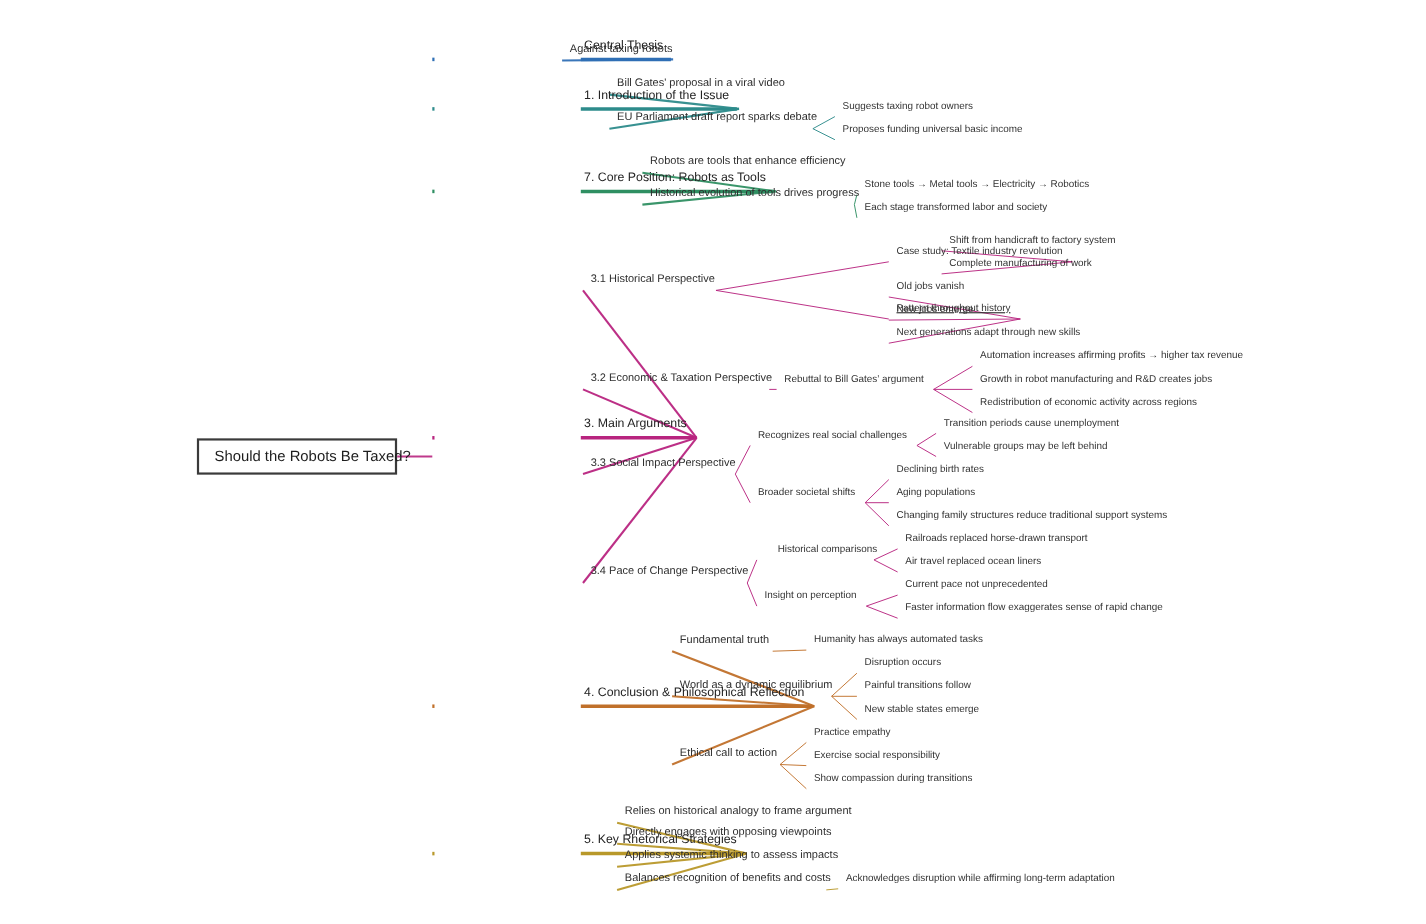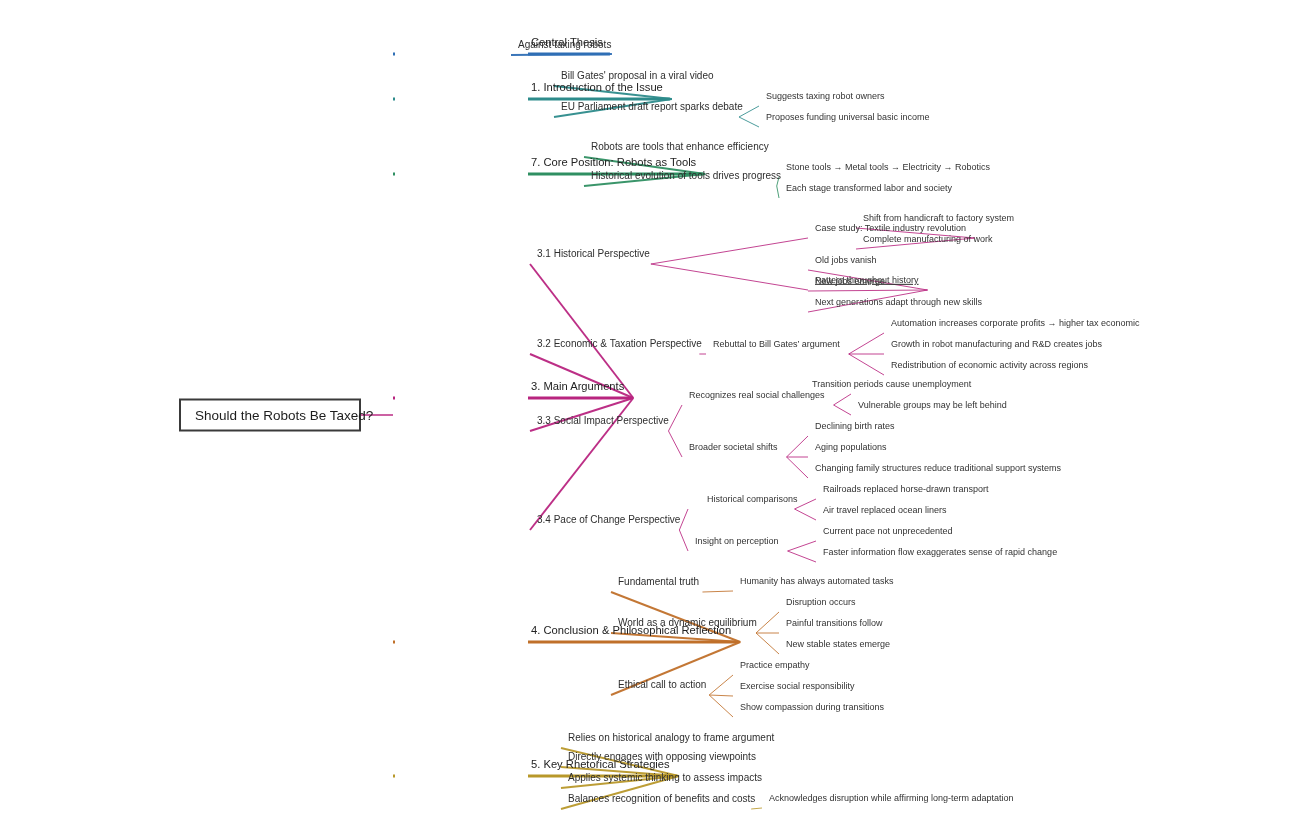--- a/index.html
+++ b/index.html
@@ -436,35 +436,35 @@
       <div class="node lvl4" style="left: 812px; top: 303px;">
         <span class="txt">Next generations adapt through new skills</span>
       </div>
       <div class="node lvl2" style="left: 534px; top: 345px;">
         <span class="txt">3.2 Economic &amp; Taxation Perspective</span>
       </div>
       <div class="node lvl3" style="left: 710px; top: 345px;">
         <span class="txt">Rebuttal to Bill Gates’  argument</span>
       </div>
       <div class="node lvl4" style="left: 888px; top: 324px;">
-        <span class="txt">Automation increases corporate profits → higher tax economic</span>
+        <span class="txt">Automation increases affirming profits → higher tax revenue</span>
       </div>
       <div class="node lvl4" style="left: 888px; top: 345px;">
         <span class="txt">Growth in robot manufacturing and R&amp;D creates jobs</span>
       </div>
       <div class="node lvl4" style="left: 888px; top: 366px;">
         <span class="txt">Redistribution of economic activity across regions</span>
       </div>
       <div class="node lvl2" style="left: 534px; top: 422px;">
         <span class="txt">3.3 Social Impact Perspective</span>
       </div>
       <div class="node lvl3" style="left: 686px; top: 396px;">
         <span class="txt">Recognizes real social challenges</span>
       </div>
-      <div class="node lvl4" style="left: 809px; top: 385px; text-align: center;">
+      <div class="node lvl4" style="left: 855px; top: 385px; text-align: center;">
         <span class="txt">Transition periods cause unemployment</span>
       </div>
       <div class="node lvl4" style="left: 855px; top: 406px;">
         <span class="txt">Vulnerable groups may be left behind</span>
       </div>
       <div class="node lvl3" style="left: 686px; top: 448px;">
         <span class="txt">Broader societal shifts</span>
       </div>
       <div class="node lvl4" style="left: 812px; top: 427px;">
         <span class="txt">Declining birth rates</span>

